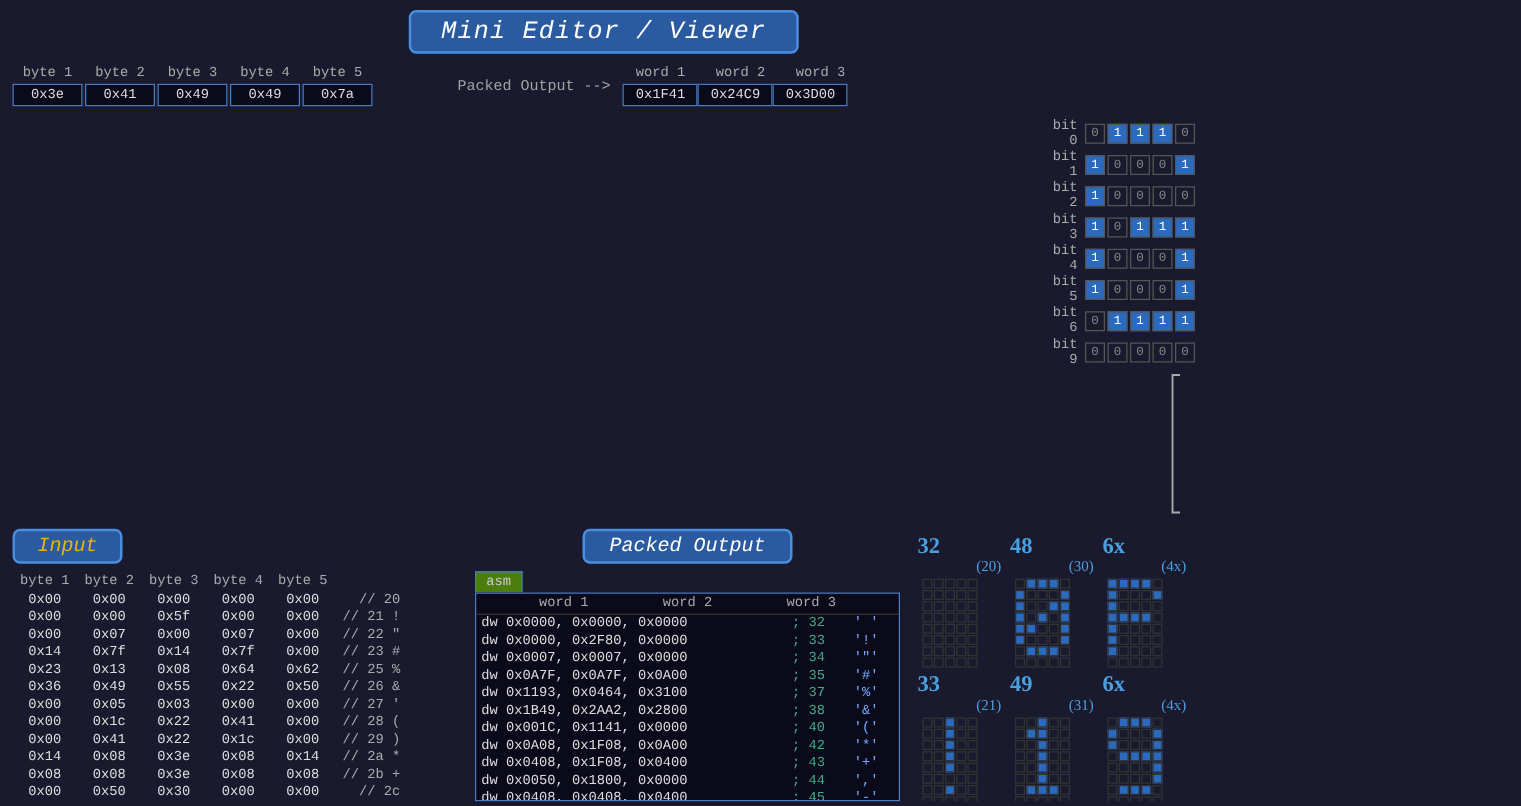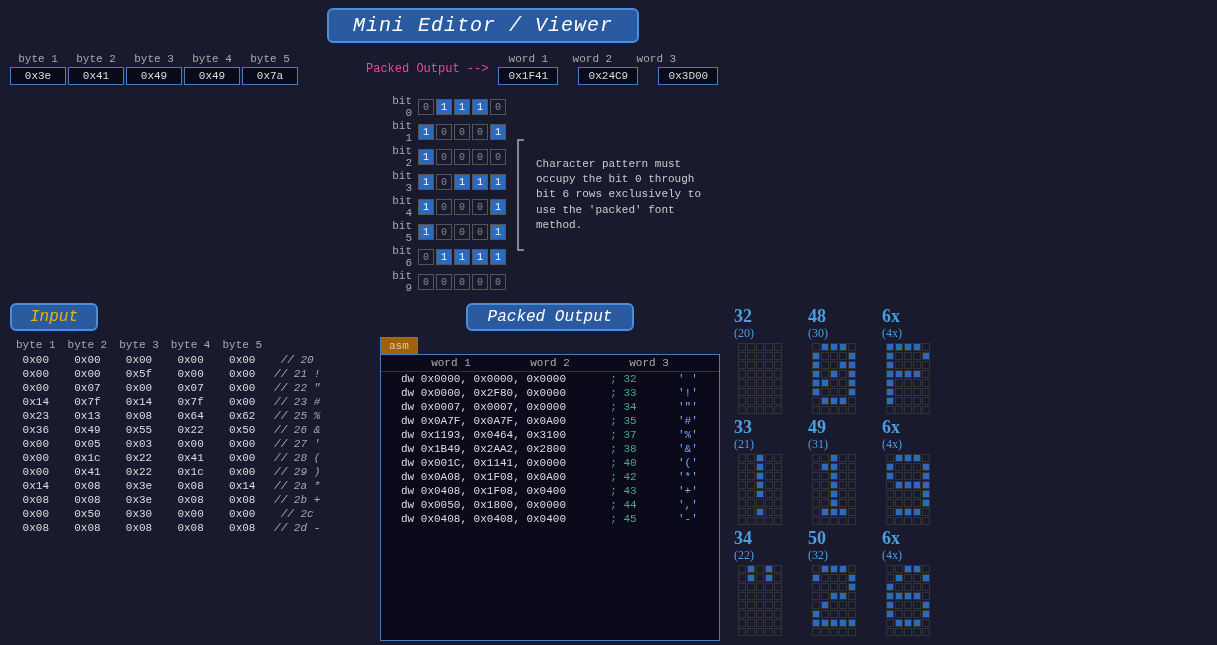--- a/index.html
+++ b/index.html
@@ -133,41 +133,41 @@
     }
 
     
     .packed-header-area {
       display: flex;
       align-items: center;
       gap: 10px;
       margin-left: 10px;
     }
     .packed-arrow-label {
-      color: #ec4899;
+      color: #a3a3a3;
       font-size: 12px;
     }
     .word-header-group {
       display: flex;
       flex-direction: column;
       gap: 2px;
     }
     .word-labels-row {
       display: flex;
       gap: 4px;
     }
     .word-label {
       color: #aaa;
       font-size: 11px;
       width: 60px;
       text-align: center;
     }
     .word-values-row {
       display: flex;
-      gap: 20px;
+      gap: 0;
     }
     .word-val-box {
       background: #0a0a1a;
       border: 1px solid #4a7abf;
       color: #ddd;
       font-size: 11px;
       width: 60px;
       text-align: center;
       padding: 2px 0;
     }
@@ -215,22 +215,21 @@
       border: none;
     }
     .data-table td {
       color: #ddd;
       padding: 1px 6px;
       text-align: center;
       border: none;
     }
     .data-table td.comment {
       color: #aaa;
-      text-align: center;
-      font-style: italic;
+      text-align: right;
     }
 
     
     .output-panel {
       display: flex;
       flex-direction: column;
       min-width: 340px;
     }
     .output-panel-title {
       display: inline-block;
@@ -238,21 +237,21 @@
       border: 2px solid #4a8fdf;
       border-radius: 6px;
       padding: 3px 20px;
       font-style: italic;
       font-size: 16px;
       color: #fff;
       margin-bottom: 6px;
       align-self: center;
     }
     .asm-tab {
-      background: #a16207;
+      background: #4d7c0f;
       border: 1px solid #4a7abf;
       border-bottom: none;
       color: #ccc;
       font-size: 11px;
       padding: 2px 8px;
       display: inline-block;
       margin-bottom: 0;
       align-self: flex-start;
     }
     .output-table-wrapper {
@@ -268,21 +267,21 @@
     }
     .output-table th {
       color: #aaa;
       padding: 2px 6px;
       text-align: center;
       font-weight: normal;
       border-bottom: 1px solid #333;
     }
     .output-table td {
       color: #ddd;
-      padding: 1px 20px;
+      padding: 1px 4px;
       text-align: left;
       white-space: nowrap;
     }
     .output-table td.comment {
       color: #4a8;
     }
     .output-table td.char-label {
       color: #7af;
     }
 
@@ -309,20 +308,21 @@
     }
     .char-number {
       color: #4a9fdf;
       font-size: 18px;
       font-weight: bold;
       line-height: 1;
     }
     .char-number-sub {
       color: #4a9fdf;
       font-size: 12px;
+      margin-left: 47px;
     }
     .char-bitmap {
       display: grid;
       grid-template-columns: repeat(5, 8px);
       grid-template-rows: repeat(8, 8px);
       gap: 1px;
       margin-left: 4px;
     }
     .cb {
       width: 8px;
@@ -374,21 +374,21 @@
         </div>
         <div class="word-values-row">
           <div class="word-val-box">0x1F41</div>
           <div class="word-val-box">0x24C9</div>
           <div class="word-val-box">0x3D00</div>
         </div>
       </div>
     </div>
   </div>
 
-  <div style="display:flex; padding: 4px 10px; align-items:center;">
+  <div style="display:flex; padding: 4px 10px; align-items:flex-end;flex-direction:column;">
     <div style="width:340px;"></div>
     <div class="bit-grid-container" id="bit-grid">
         <div class="bit-row">
           <span class="bit-row-label">bit 0</span>
           <div class="bit-cell off">0</div>
           <div class="bit-cell on">1</div>
           <div class="bit-cell on">1</div>
           <div class="bit-cell on">1</div>
           <div class="bit-cell off">0</div>
         </div>
@@ -446,21 +446,20 @@
           <div class="bit-cell off">0</div>
           <div class="bit-cell off">0</div>
           <div class="bit-cell off">0</div>
           <div class="bit-cell off">0</div>
         </div>
       </div>
     <div class="bit-annotation">
       <svg class="bracket-svg" width="18" height="120" viewBox="0 0 18 120">
         <path d="M12,5 L6,5 L6,115 L12,115" stroke="#aaa" stroke-width="1.5" fill="none"></path>
       </svg>
-      <span class="annotation-text">Character pattern must occupy the bit 0 through bit 6 rows exclusively to use the 'packed' font method.</span>
     </div>
   </div>
 
   <div class="content-row">
 
     <div class="input-panel">
       <div class="panel-title">Input</div>
       <div class="table-container">
         <table class="data-table" id="input-table">
           <thead>

